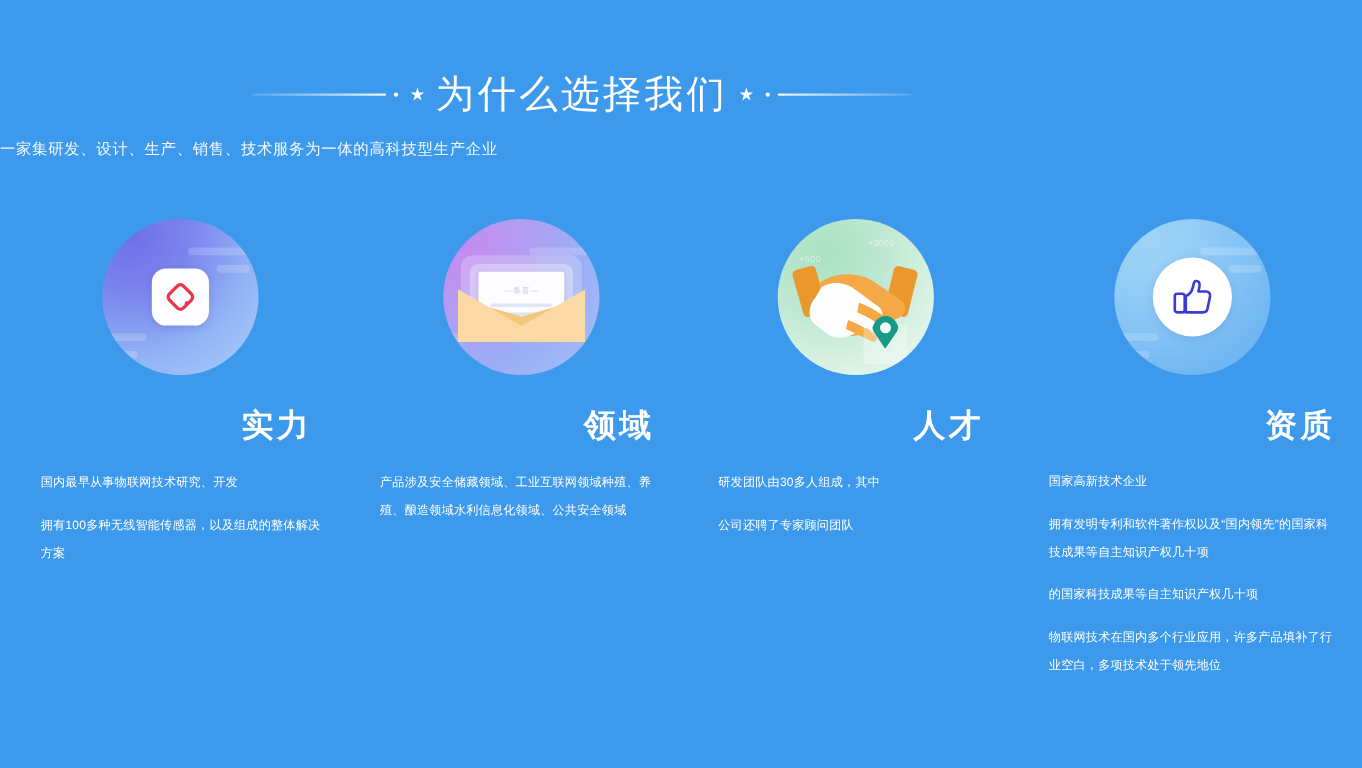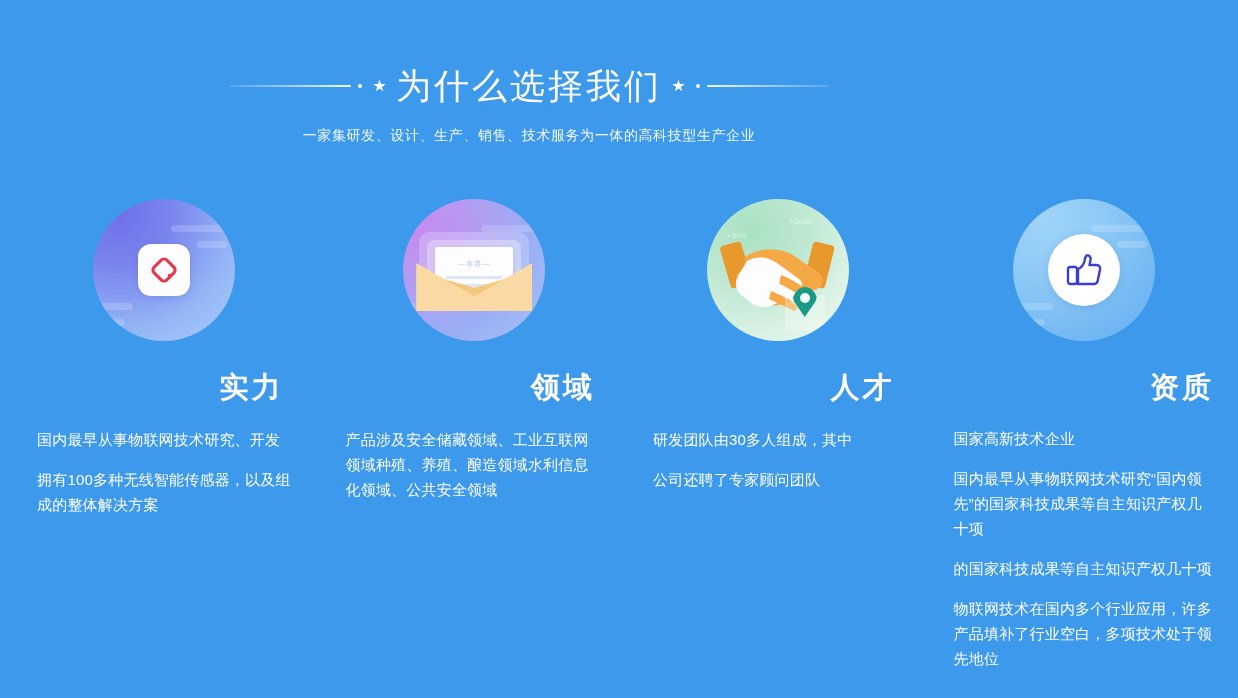--- a/index.html
+++ b/index.html
@@ -7,21 +7,21 @@
   body{
     width:1238px;height:698px;overflow:hidden;
     background:#3d99ec;
     font-family:"Liberation Sans","DejaVu Sans",sans-serif;
     color:#ffffff;
     -webkit-font-smoothing:antialiased;
   }
   .page{position:relative;width:1238px;height:698px;}
 
   
-  .header{position:absolute;left:0;top:58px;width:1058px;text-align:center;}
+  .header{position:absolute;left:0;top:58px;width:1058px;text-align:left;}
   .title-row{display:flex;align-items:center;justify-content:center;gap:0;height:56px;}
   .title{
     font-size:35px;font-weight:400;letter-spacing:3px;color:#ffffff;
     line-height:56px;white-space:nowrap;padding:0 6px;
   }
   .deco{display:flex;align-items:center;height:56px;}
   .deco-line{height:2px;width:122px;border-radius:2px;}
   .deco-line.left{background:linear-gradient(to right,rgba(255,255,255,.12),rgba(255,255,255,.92));}
   .deco-line.right{background:linear-gradient(to left,rgba(255,255,255,.12),rgba(255,255,255,.92));}
   .deco-dot{width:4px;height:4px;border-radius:50%;background:#fff;margin:0 7px;}
@@ -124,21 +124,21 @@
   }
 
   
   .col-head{
     font-size:29px;font-weight:700;letter-spacing:3px;text-align:right;
     color:#ffffff;line-height:40px;margin-top:2px;
   }
   .col-1 .col-head,.col-2 .col-head,.col-3 .col-head{margin-right:8px;}
   .items{margin-top:20px;}
   .item{
-    font-size:15px;line-height:25px;color:#ffffff;
+    font-size:11px;line-height:25px;color:#ffffff;
     margin-bottom:14px;letter-spacing:.2px;
   }
   .item:last-child{margin-bottom:0;}
   .col-4 .items{margin-top:19px;}
 </style>
 </head>
 <body>
 
 <div class="page">
 
@@ -264,20 +264,20 @@
                        C26.5 6 28 8 27.5 11 L26.5 16 L33.5 16
                        C36 16 37.5 18 37 20.5 L34.8 31.5
                        C34.4 33.6 32.8 35 30.8 35 L15 35 Z" fill="none" stroke="#3b3bd6" stroke-width="2.4" stroke-linejoin="round" stroke-linecap="round"></path>
             </svg>
           </div>
         </div>
       </div>
       <div class="col-head">资质</div>
       <div class="items">
         <p class="item">国家高新技术企业</p>
-        <p class="item">国内最早从事物联网技术研究“国内领先”的国家科技成果等自主知识产权几十项</p>
+        <p class="item">拥有发明专利和软件著作权以及“国内领先”的国家科技成果等自主知识产权几十项</p>
         <p class="item">的国家科技成果等自主知识产权几十项</p>
         <p class="item">物联网技术在国内多个行业应用，许多产品填补了行业空白，多项技术处于领先地位</p>
       </div>
     </div>
 
   </div>
 </div>
 
 </body></html>

